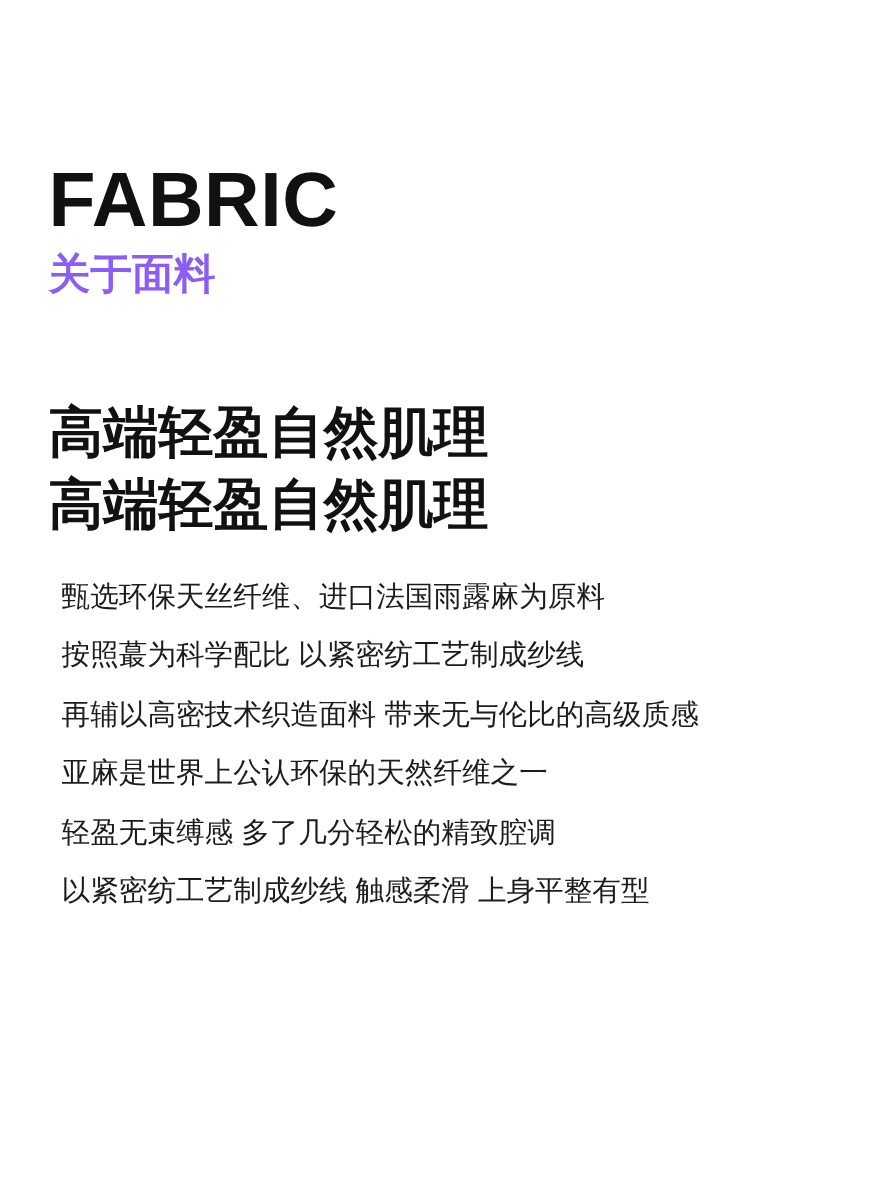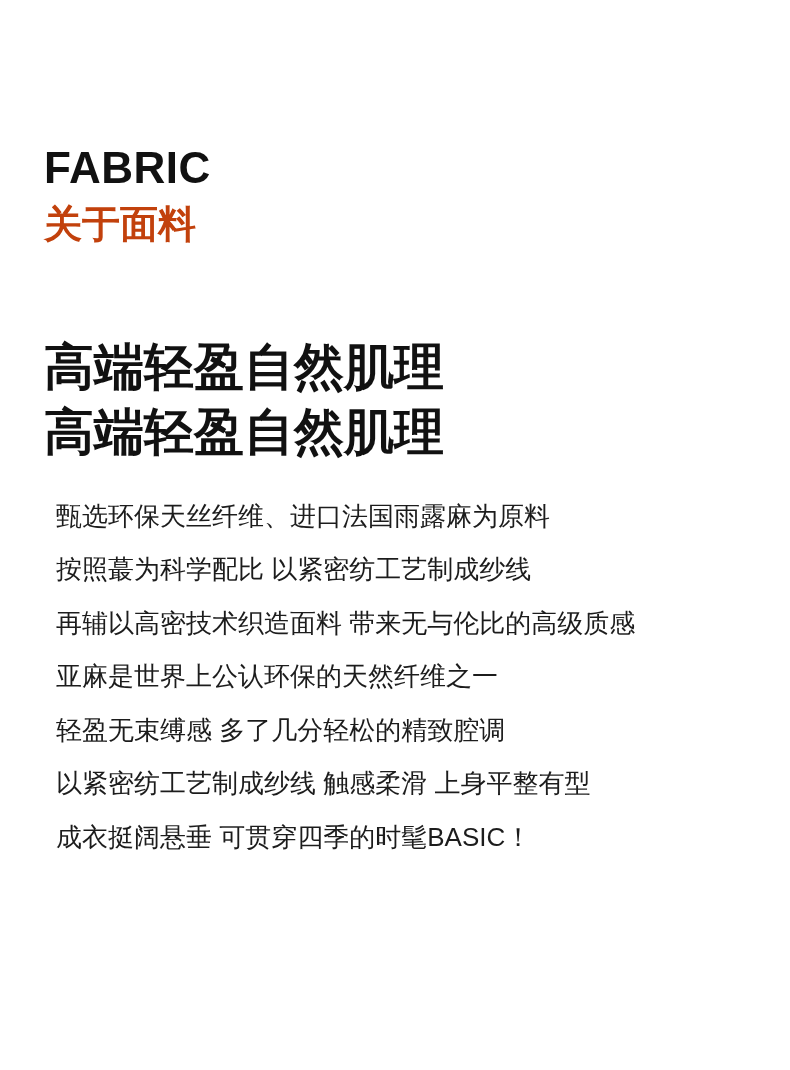--- a/index.html
+++ b/index.html
@@ -21,32 +21,32 @@
     height: 1070px;
     padding: 0 40px 0 44px;
     background: #ffffff;
   }
   .section-header {
     margin: 0;
     padding: 0;
   }
   .title-en {
     margin: 146px 0 0 0;
-    font-size: 44px;
+    font-size: 70px;
     line-height: 1;
     font-weight: 700;
     letter-spacing: 0.5px;
     color: #111111;
   }
   .title-cn {
     margin: 12px 0 0 0;
     font-size: 38px;
     line-height: 1.2;
     font-weight: 700;
-    color: #c2410c;
+    color: #8b5cf6;
   }
   .headline {
     margin: 87px 0 16px 0;
   }
   .headline p {
     margin: 0;
     font-size: 50px;
     line-height: 65px;
     font-weight: 700;
     color: #111111;
@@ -80,16 +80,15 @@
     <p>高端轻盈自然肌理</p>
   </div>
 
   <div class="body-copy">
     <p>甄选环保天丝纤维、进口法国雨露麻为原料</p>
     <p>按照蕞为科学配比 以紧密纺工艺制成纱线</p>
     <p>再辅以高密技术织造面料 带来无与伦比的高级质感</p>
     <p>亚麻是世界上公认环保的天然纤维之一</p>
     <p>轻盈无束缚感 多了几分轻松的精致腔调</p>
     <p>以紧密纺工艺制成纱线 触感柔滑 上身平整有型</p>
-    <p>成衣挺阔悬垂 可贯穿四季的时髦BASIC！</p>
   </div>
 
 </div>
 
 </body></html>

